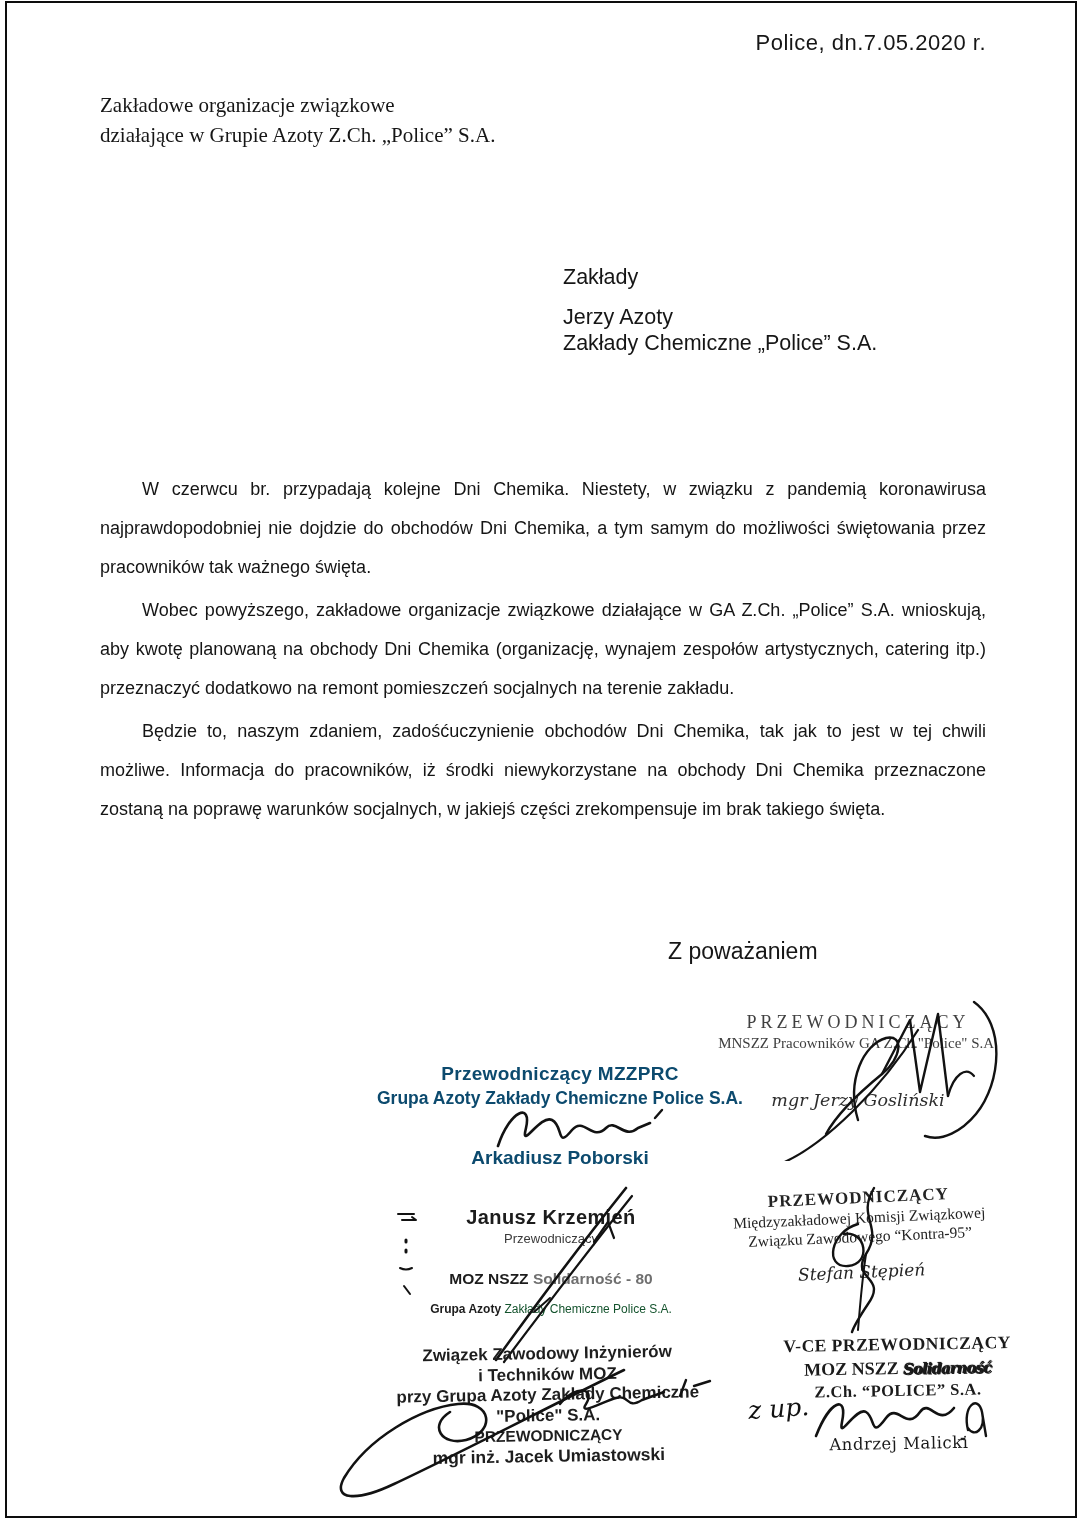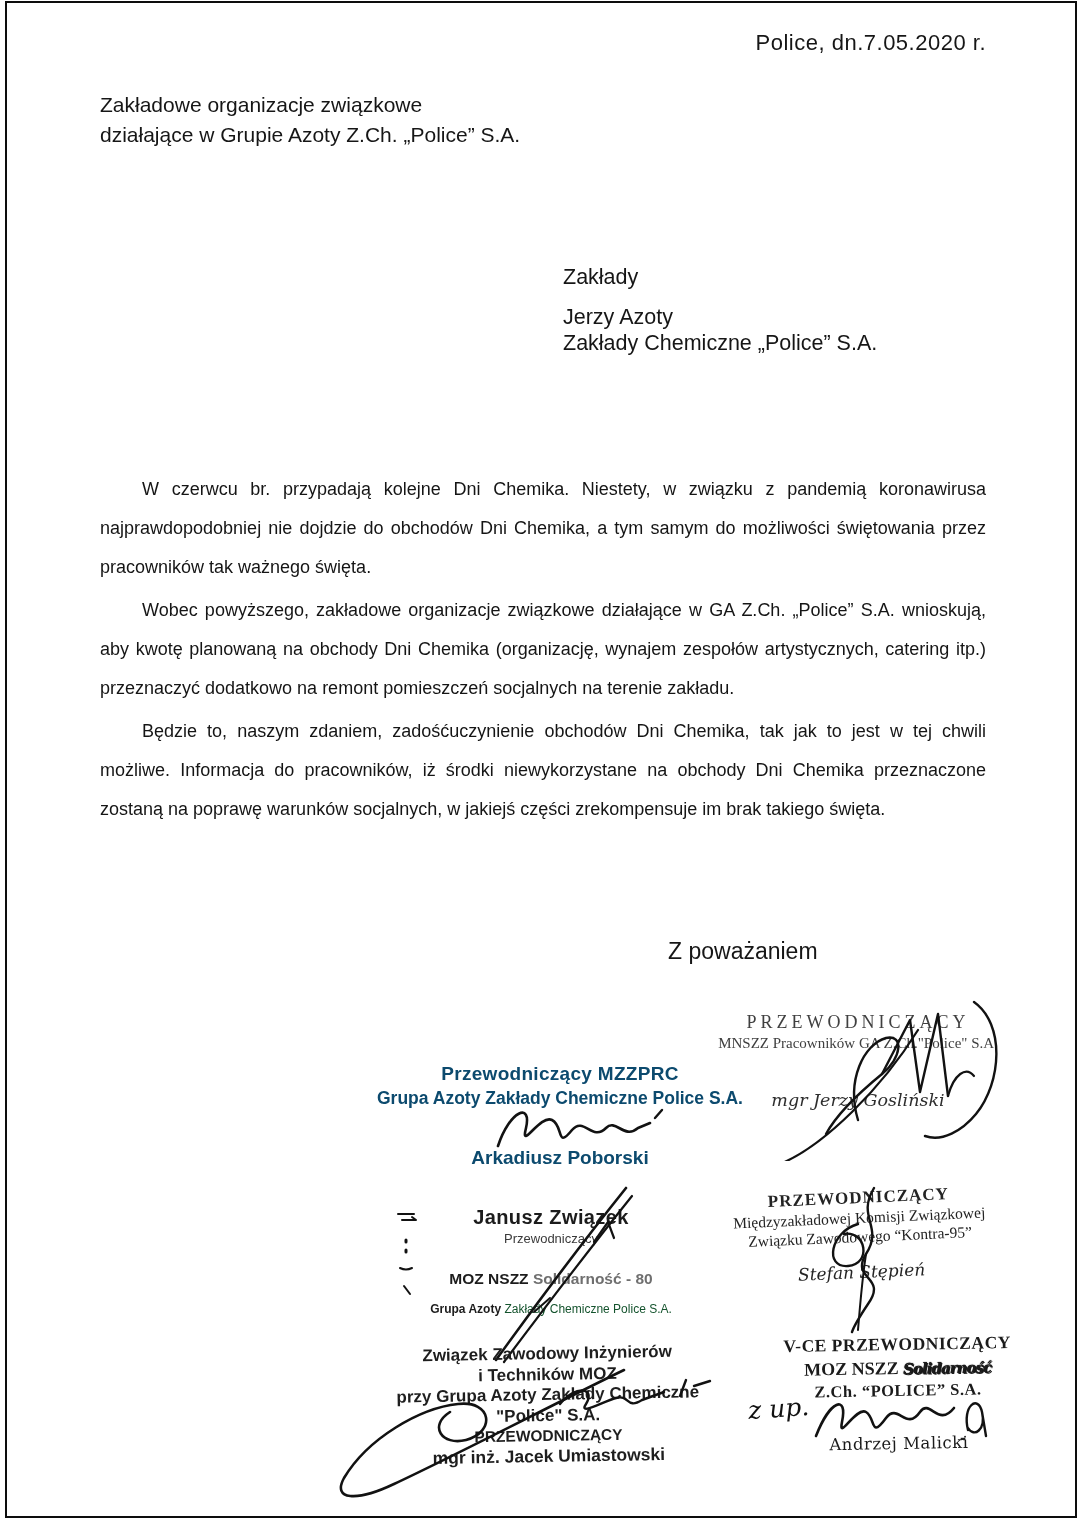--- a/index.html
+++ b/index.html
@@ -15,21 +15,21 @@
     position:absolute;left:5px;top:1px;width:1068px;height:1513px;
     border:2px solid #0d0d0d;
     pointer-events:none;
   }
   .date{
     position:absolute;top:30px;right:94px;
     font-size:22px;letter-spacing:.5px;color:#161616;margin-left:35px;
   }
   .sender{
     position:absolute;left:100px;top:90px;
-    font-size:21px;line-height:30px;color:#161616;
+    font-size:21px;line-height:30px;color:#161616;font-family:Liberation Serif, serif;
   }
   .recipient{
     position:absolute;left:563px;top:264px;
     font-size:21.5px;line-height:26px;color:#161616;
   }
   .recipient .r1{margin-bottom:14px;}
   .body-text{
     position:absolute;left:100px;top:470px;width:886px;
     font-size:18px;line-height:39px;
     text-align:justify;color:#151515;
@@ -125,21 +125,21 @@
     <div class="t1">Przewodniczący MZZPRC</div>
     <div class="t2">Grupa Azoty Zakłady Chemiczne Police S.A.</div>
     <div class="nm">Arkadiusz Poborski</div>
   </div>
   <svg class="sig" style="left:492px;top:1098px;" width="175" height="62" viewBox="0 0 175 62">
     <path d="M6 48 C 18 12 40 4 34 30 C 28 54 48 16 60 22 C 72 28 64 52 80 32 C 92 18 100 44 114 30 C 124 20 132 42 146 30 L 158 25" stroke-width="2.6"></path>
     <path d="M163 20 l 7 -8" stroke-width="2.4"></path>
   </svg>
 
   <div class="stamp blk-krzemien">
-    <div class="nm">Janusz Związek</div>
+    <div class="nm">Janusz Krzemień</div>
     <div class="t1">Przewodniczący</div>
     <div class="t2"><span>MOZ NSZZ </span><span class="faded">Solidarność - 80</span></div>
     <div class="t3"><span style="font-weight:700">Grupa Azoty </span><span class="faded">Zakłady Chemiczne Police S.A.</span></div>
   </div>
   <svg class="sig" style="left:396px;top:1206px;" width="26" height="96" viewBox="0 0 26 96">
     <path d="M2 8 h 16 M6 14 h 14 l -4 -3" stroke-width="2"></path>
     <path d="M10 34 v 2 M10 44 v 2" stroke-width="3"></path>
     <path d="M4 62 c 4 2 8 2 12 0" stroke-width="2"></path>
     <path d="M8 80 l 6 8" stroke-width="2"></path>
   </svg>

